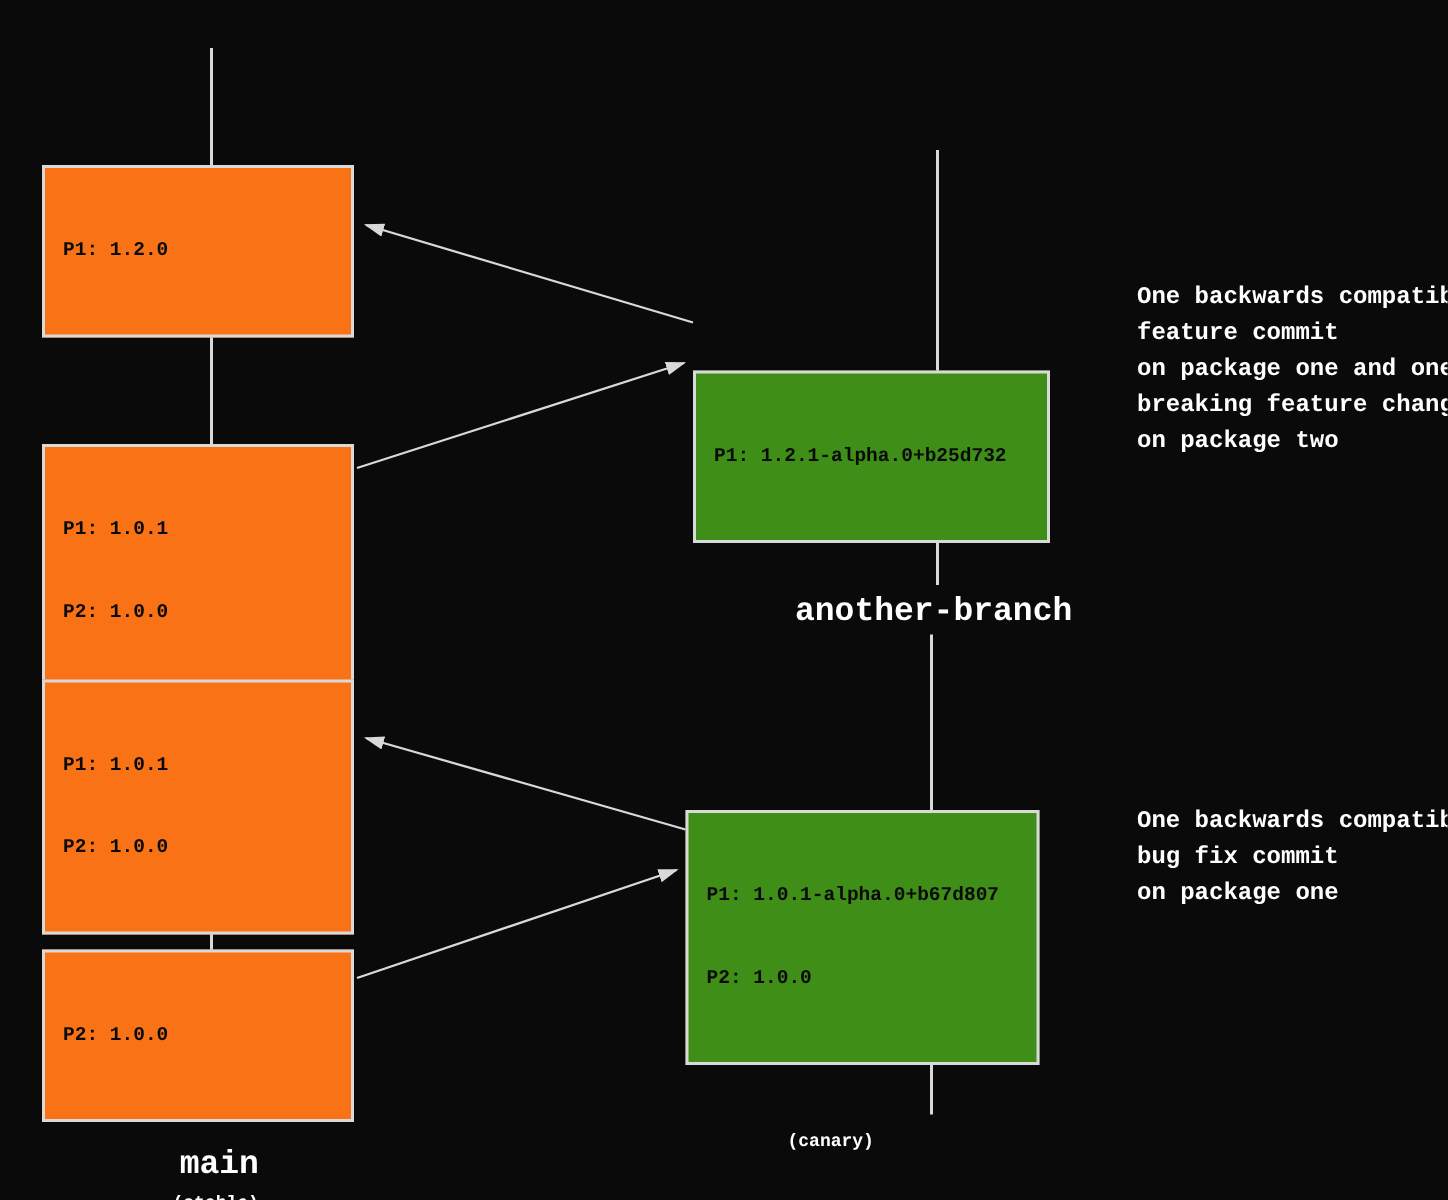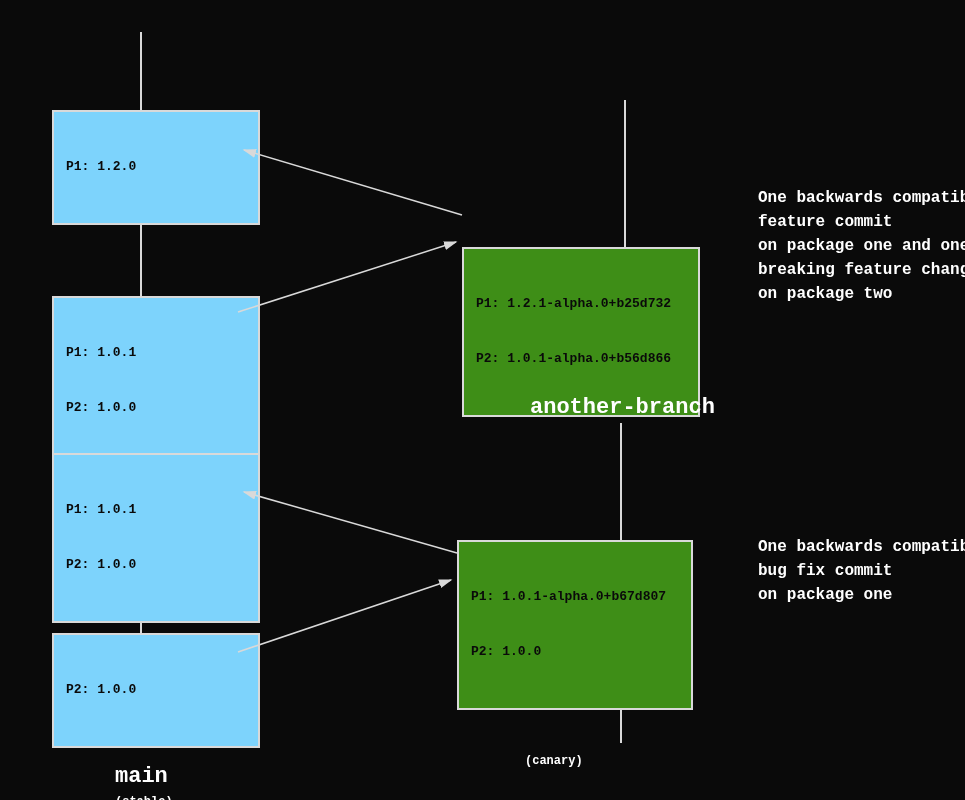--- a/index.html
+++ b/index.html
@@ -28,35 +28,34 @@
     }
     .node {
       position: absolute;
       padding: 10px 12px;
       font-size: 13px;
       font-weight: bold;
       line-height: 1.4;
       white-space: pre;
     }
     .node-teal {
-      background: #7dd3fc;
+      background: #f97316;
       border: 2px solid #d9d9d9;
       color: #0a0a0a;
-      margin-left: 24px;
     }
     .node-olive {
       background: #3e8e17;
       border: 2px solid #d9d9d9;
       color: #0a0a0a;
     }
     .branch-label {
       position: absolute;
       color: #fff;
       font-family: 'Courier New', monospace;
-      text-align: left;
+      text-align: right;
     }
     .branch-title {
       font-size: 22px;
       font-weight: bold;
     }
     .branch-sub {
       font-size: 12px;
       font-weight: bold;
       margin-top: 6px;
     }
@@ -107,21 +106,20 @@
     <div>P1: 1.0.1</div>
     <div>P2: 1.0.0</div>
   </div>
 
   <div class="node node-teal" style="left:28px; top:633px; width:208px;">
     <div>P2: 1.0.0</div>
   </div>
 
   <div class="node node-olive" style="left:462px; top:203px; width:238px;margin-top:44px;">
     <div>P1: 1.2.1-alpha.0+b25d732</div>
-    <div>P2: 1.0.1-alpha.0+b56d866</div>
   </div>
 
   <div class="node node-olive" style="left:457px; top:540px; width:236px;">
     <div>P1: 1.0.1-alpha.0+b67d807</div>
     <div>P2: 1.0.0</div>
   </div>
 
   <div class="annotation" style="left:758px; top:186px;">One backwards compatible
 feature commit
 on package one and one

